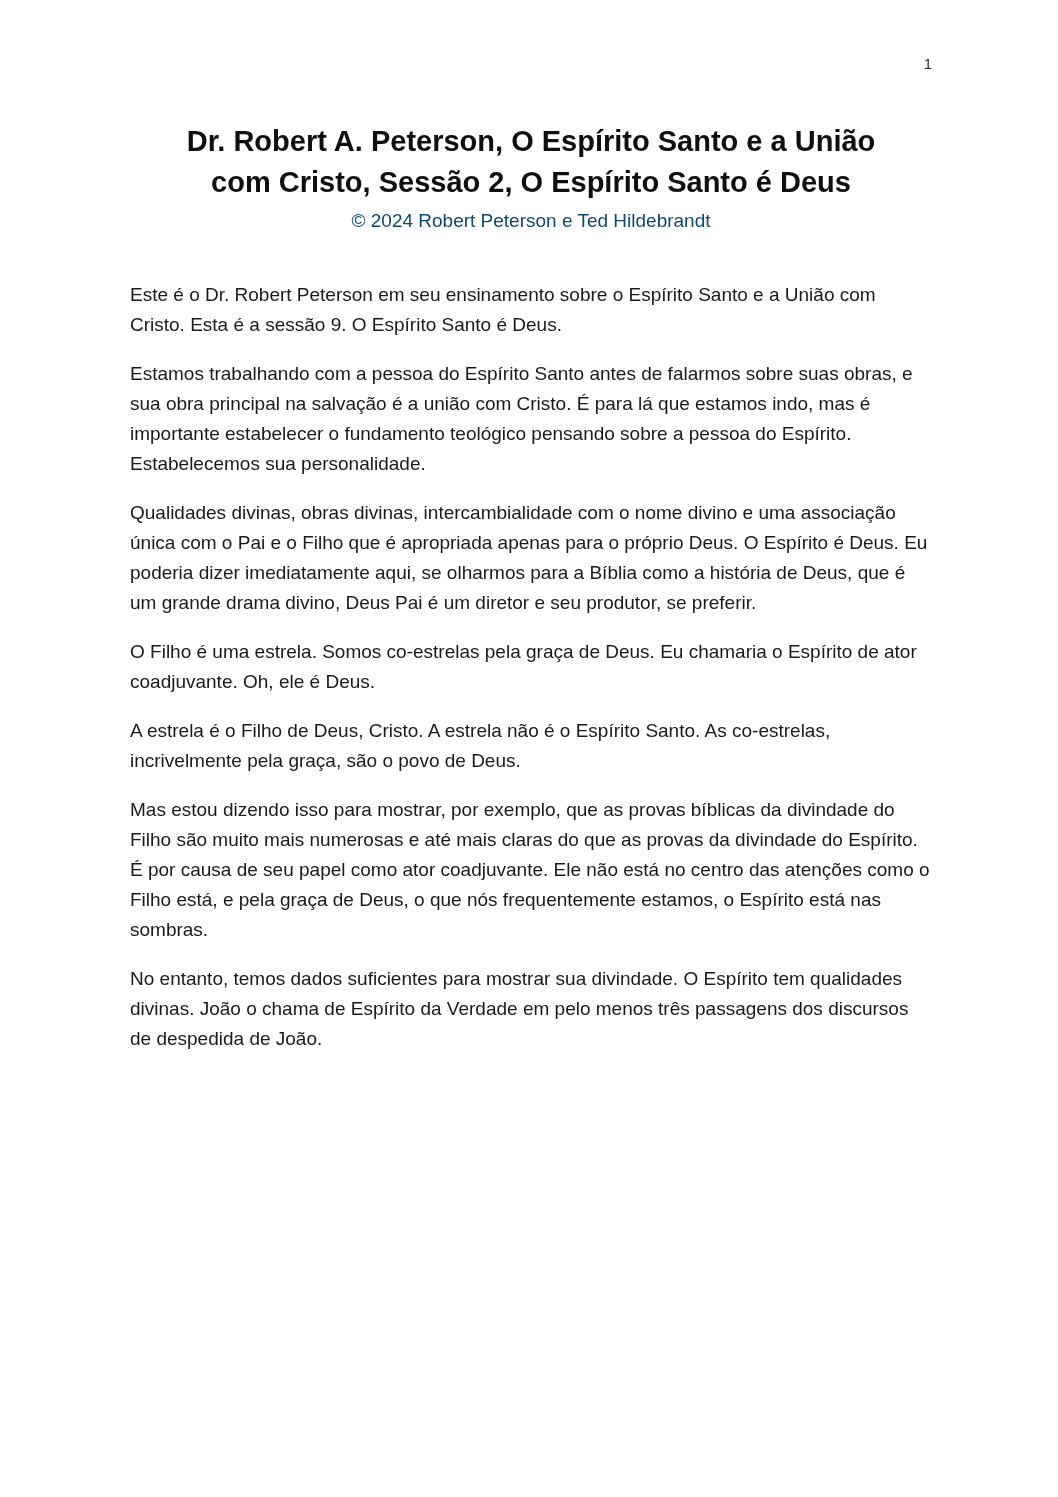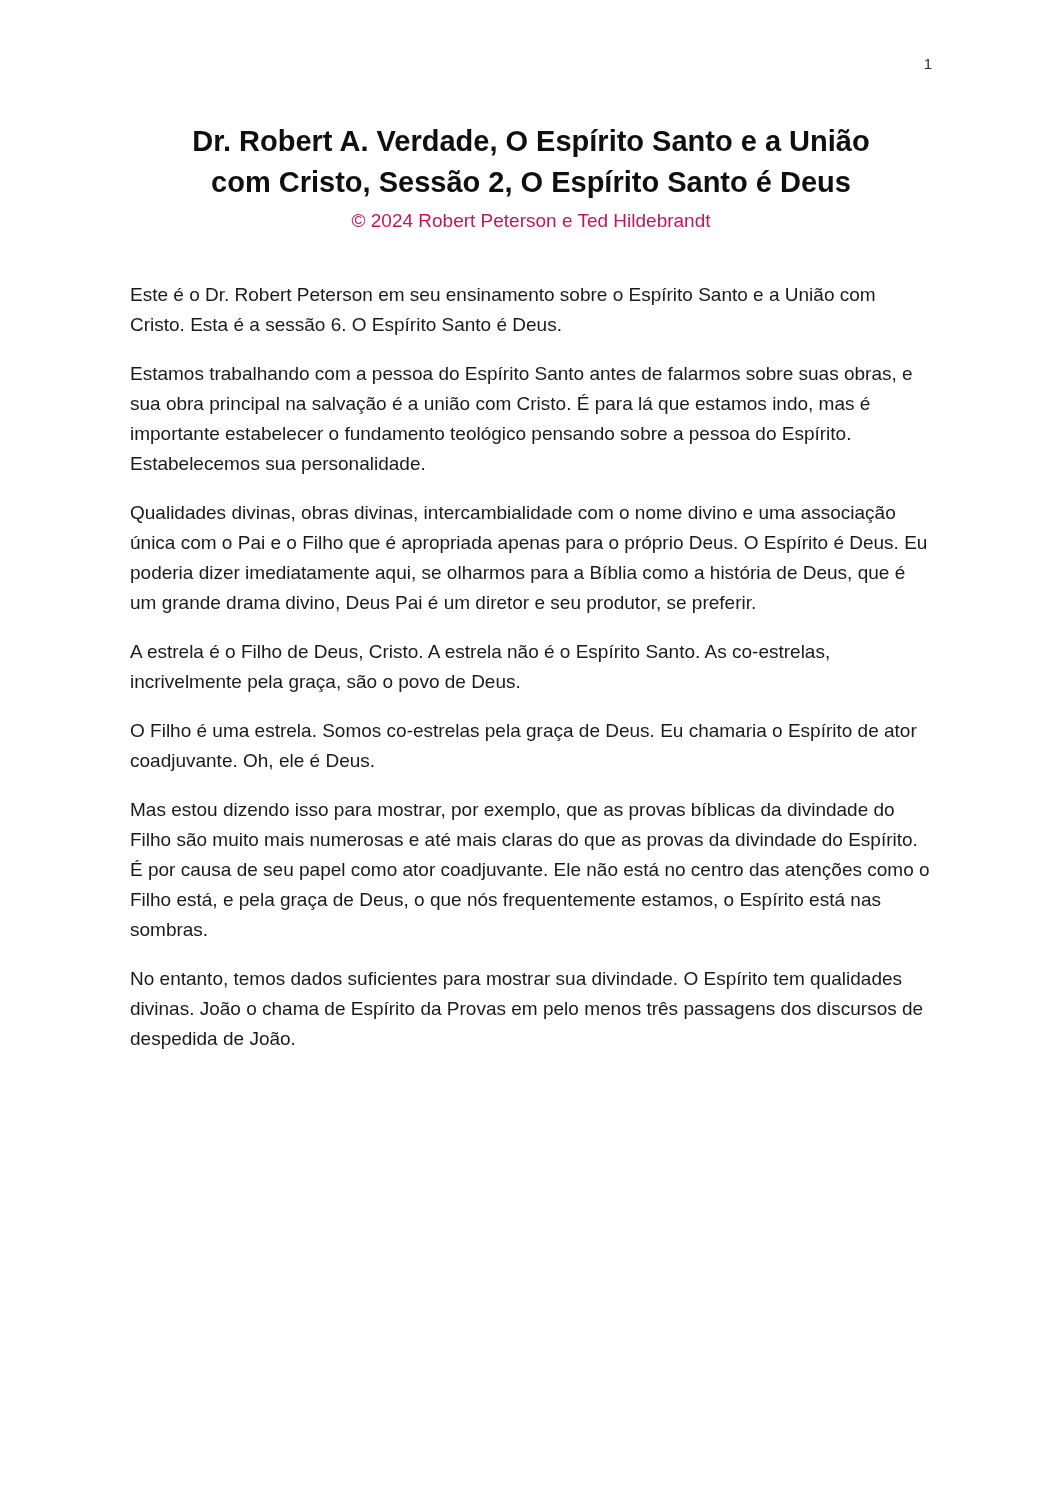--- a/index.html
+++ b/index.html
@@ -28,47 +28,47 @@
     text-align: center;
     font-size: 29px;
     line-height: 1.42;
     font-weight: 700;
     color: #0f0f0f;
     margin: 50px 0 6px 0;
   }
   .copyright {
     text-align: center;
     font-size: 19px;
-    color: #be185d;
+    color: #0c4a6e;
     margin: 0 0 46px 0;
     line-height: 1.3;
   }
   .doc-body p {
     font-size: 19px;
     line-height: 30px;
     margin: 0 0 19px 0;
     text-align: left;
     color: #1a1a1a;
   }
 </style>
 </head>
 <body>
 
 <div class="page">
 
   <div class="page-number">1</div>
 
-  <h1 class="doc-title">Dr. Robert A. Verdade, O Espírito Santo e a União
+  <h1 class="doc-title">Dr. Robert A. Peterson, O Espírito Santo e a União
 com Cristo, Sessão 2, O Espírito Santo é Deus</h1>
 
   <div class="copyright">© 2024 Robert Peterson e Ted Hildebrandt</div>
 
   <div class="doc-body">
-    <p>Este é o Dr. Robert Peterson em seu ensinamento sobre o Espírito Santo e a União com Cristo. Esta é a sessão 6. O Espírito Santo é Deus.</p>
+    <p>Este é o Dr. Robert Peterson em seu ensinamento sobre o Espírito Santo e a União com Cristo. Esta é a sessão 9. O Espírito Santo é Deus.</p>
     <p>Estamos trabalhando com a pessoa do Espírito Santo antes de falarmos sobre suas obras, e sua obra principal na salvação é a união com Cristo. É para lá que estamos indo, mas é importante estabelecer o fundamento teológico pensando sobre a pessoa do Espírito. Estabelecemos sua personalidade.</p>
     <p>Qualidades divinas, obras divinas, intercambialidade com o nome divino e uma associação única com o Pai e o Filho que é apropriada apenas para o próprio Deus. O Espírito é Deus. Eu poderia dizer imediatamente aqui, se olharmos para a Bíblia como a história de Deus, que é um grande drama divino, Deus Pai é um diretor e seu produtor, se preferir.</p>
+    <p>O Filho é uma estrela. Somos co-estrelas pela graça de Deus. Eu chamaria o Espírito de ator coadjuvante. Oh, ele é Deus.</p>
     <p>A estrela é o Filho de Deus, Cristo. A estrela não é o Espírito Santo. As co-estrelas, incrivelmente pela graça, são o povo de Deus.</p>
-    <p>O Filho é uma estrela. Somos co-estrelas pela graça de Deus. Eu chamaria o Espírito de ator coadjuvante. Oh, ele é Deus.</p>
     <p>Mas estou dizendo isso para mostrar, por exemplo, que as provas bíblicas da divindade do Filho são muito mais numerosas e até mais claras do que as provas da divindade do Espírito. É por causa de seu papel como ator coadjuvante. Ele não está no centro das atenções como o Filho está, e pela graça de Deus, o que nós frequentemente estamos, o Espírito está nas sombras.</p>
-    <p>No entanto, temos dados suficientes para mostrar sua divindade. O Espírito tem qualidades divinas. João o chama de Espírito da Provas em pelo menos três passagens dos discursos de despedida de João.</p>
+    <p>No entanto, temos dados suficientes para mostrar sua divindade. O Espírito tem qualidades divinas. João o chama de Espírito da Verdade em pelo menos três passagens dos discursos de despedida de João.</p>
   </div>
 
 </div>
 
 </body></html>

